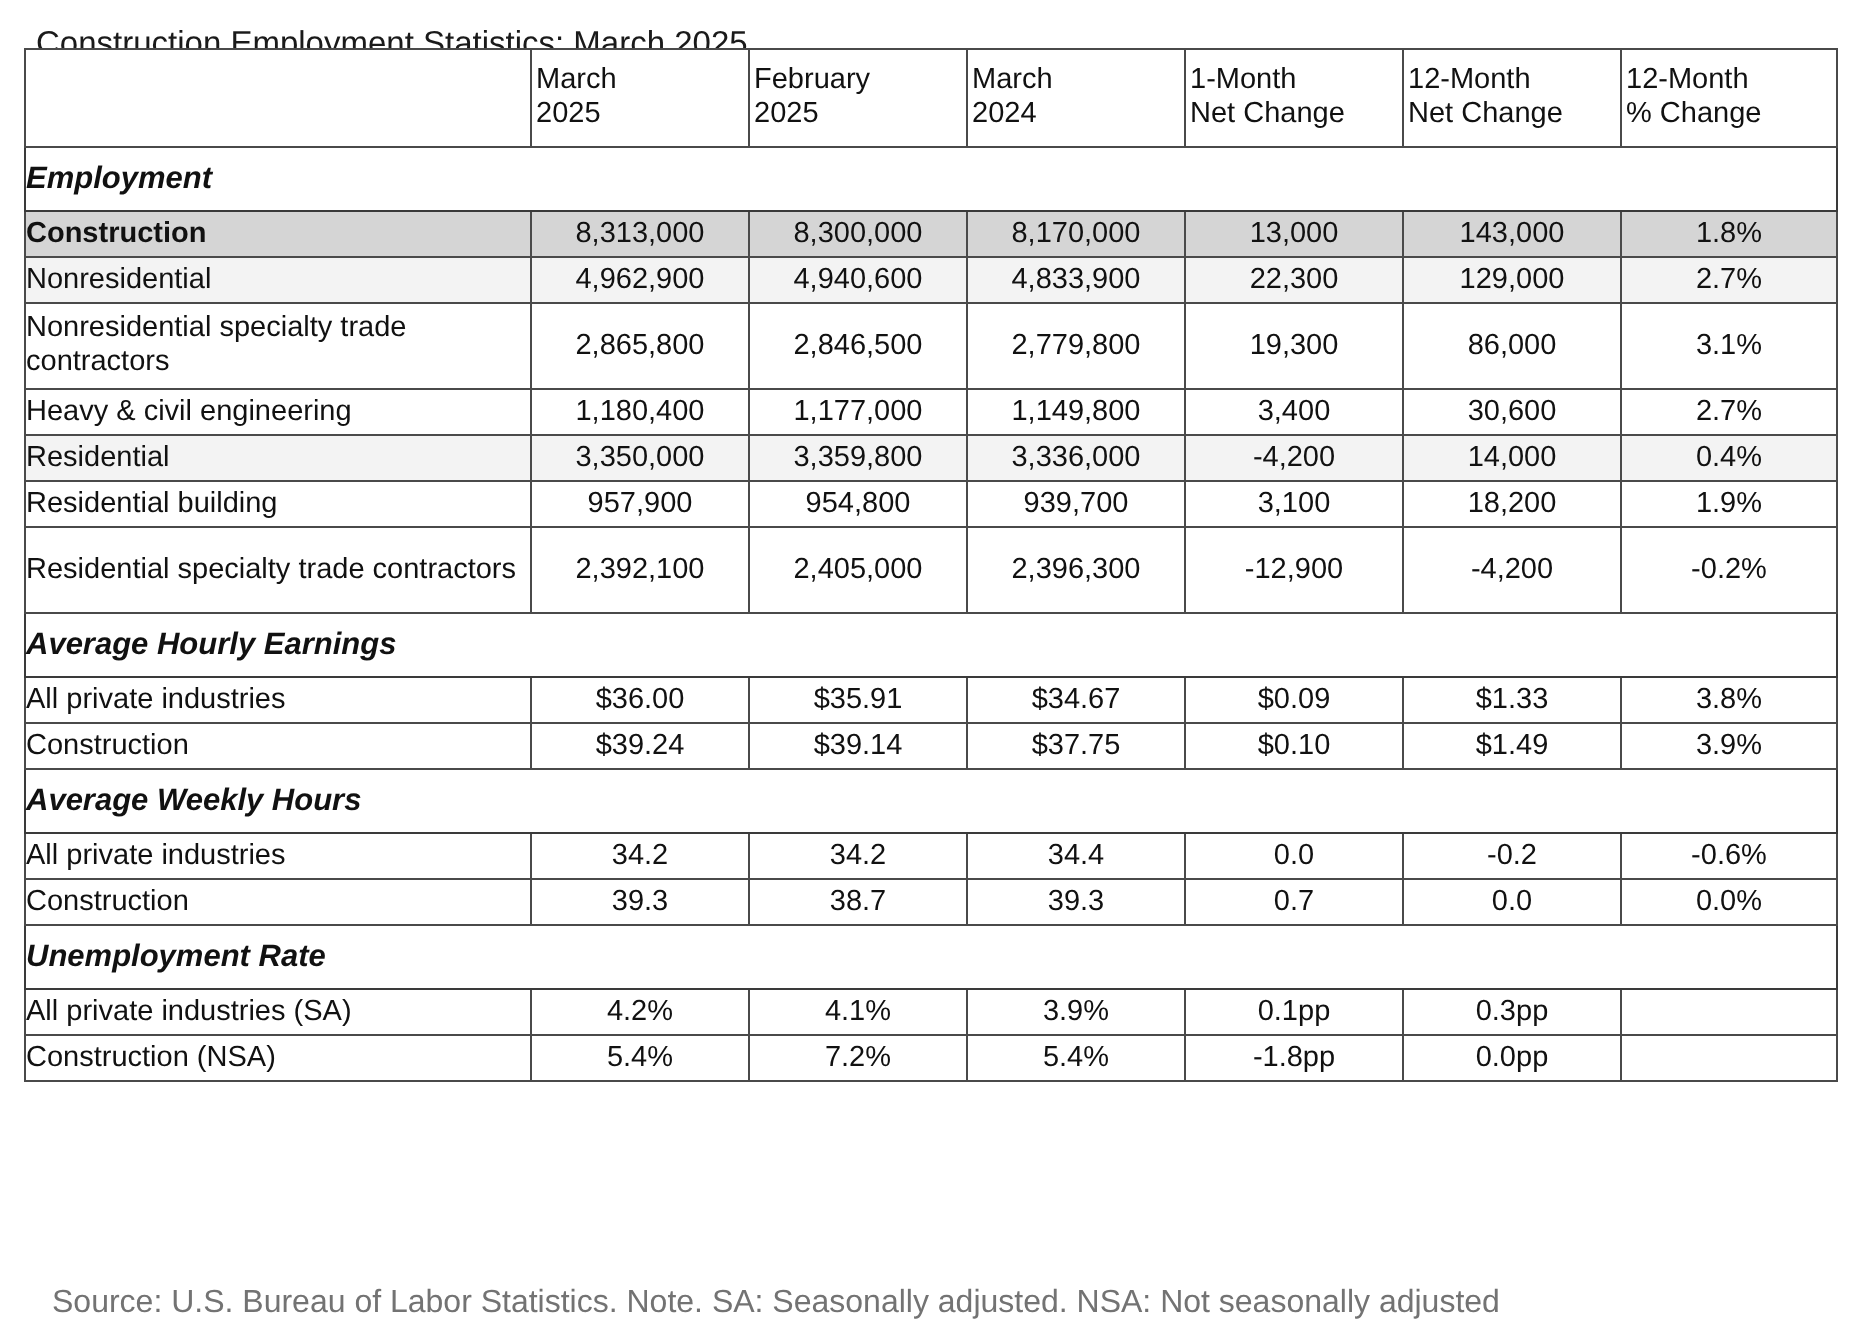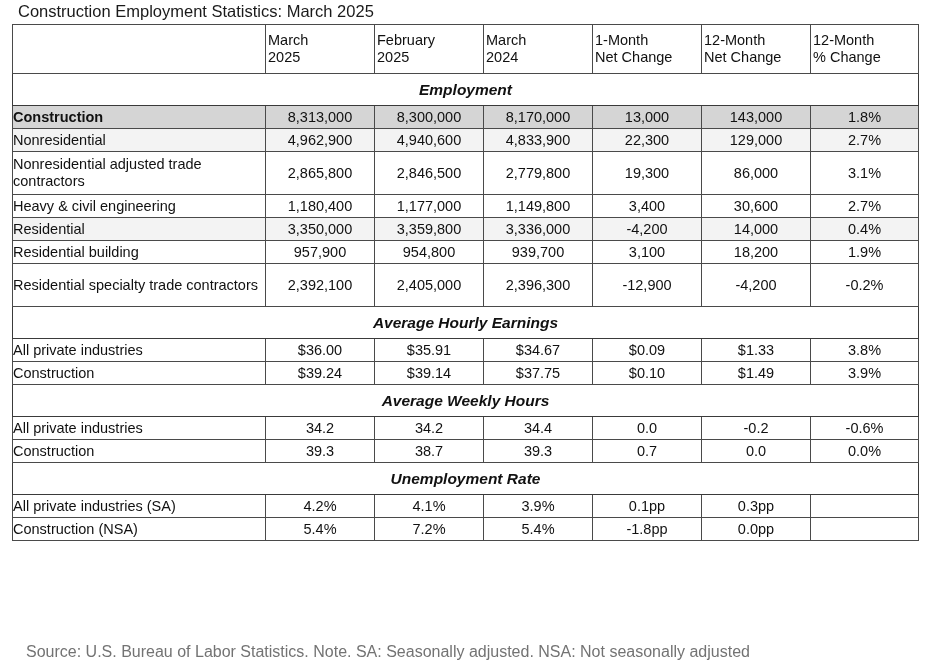--- a/index.html
+++ b/index.html
@@ -16,21 +16,21 @@
   }
   #page {
     position: relative;
     width: 936px;
     height: 664px;
     box-sizing: border-box;
   }
   .page-title {
     position: absolute;
     left: 18px;
-    top: 1px;
+    top: 12px;
     font-size: 16.5px;
     line-height: 20px;
     color: #1a1a1a;
     white-space: nowrap;
   }
   .table-wrap {
     position: absolute;
     left: 12px;
     top: 24px;
     width: 906px;
@@ -67,21 +67,20 @@
   tr.row-tall td { height: 42px; }
 
   
   tr.shade-dark > td { background: #d5d5d5; }
   tr.shade-dark > td.lbl { font-weight: bold; }
   tr.shade-light > td { background: #f3f3f3; }
 
   
   tr.section td {
     height: 30px;
-    text-align: center;
     font-weight: bold;
     font-style: italic;
     font-size: 15.5px;
     background: #ffffff;
     border-left: 1.5px solid #3a3a3a;
     border-right: 1.5px solid #3a3a3a;
     border-top: 1.5px solid #3a3a3a;
     border-bottom: 1.5px solid #3a3a3a;
     padding: 0 0 1px 0;
   }
@@ -173,21 +172,21 @@
           <tr class="row-std shade-light">
             <td class="lbl">Nonresidential</td>
             <td class="num">4,962,900</td>
             <td class="num">4,940,600</td>
             <td class="num">4,833,900</td>
             <td class="num">22,300</td>
             <td class="num">129,000</td>
             <td class="num">2.7%</td>
           </tr>
           <tr class="row-tall">
-            <td class="lbl">Nonresidential adjusted trade contractors</td>
+            <td class="lbl">Nonresidential specialty trade contractors</td>
             <td class="num">2,865,800</td>
             <td class="num">2,846,500</td>
             <td class="num">2,779,800</td>
             <td class="num">19,300</td>
             <td class="num">86,000</td>
             <td class="num">3.1%</td>
           </tr>
           <tr class="row-std">
             <td class="lbl">Heavy &amp; civil engineering</td>
             <td class="num">1,180,400</td>

